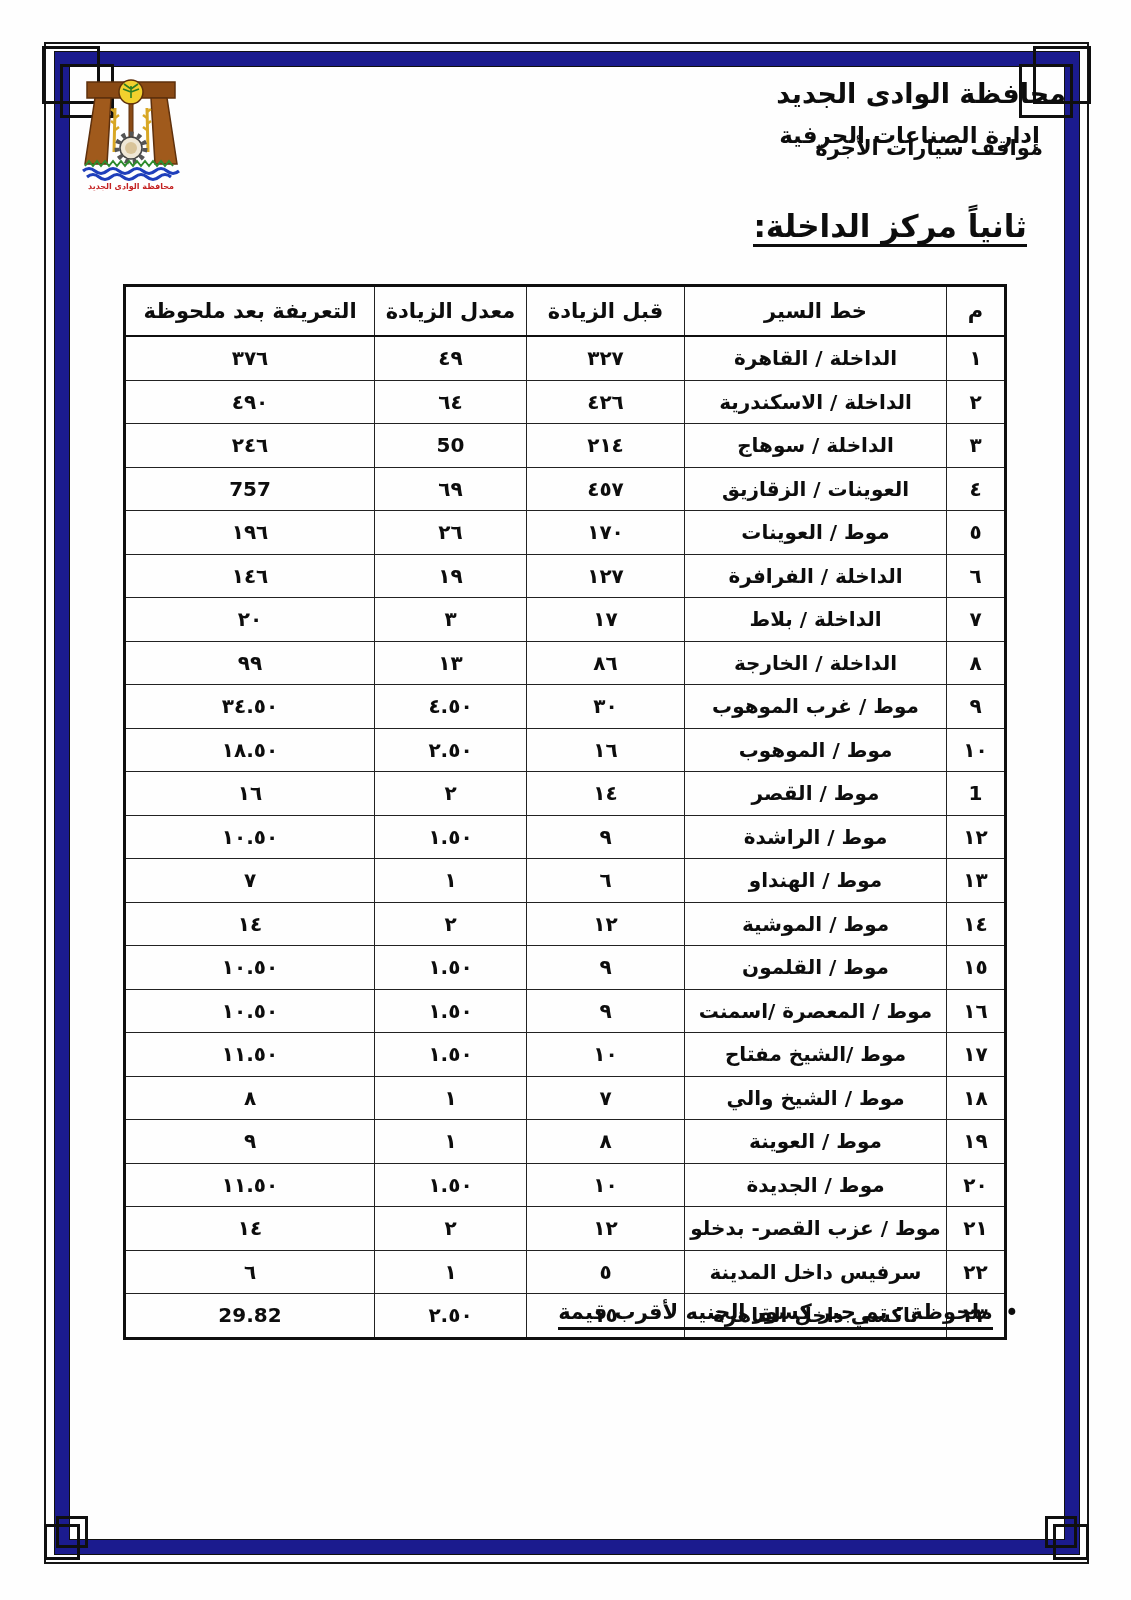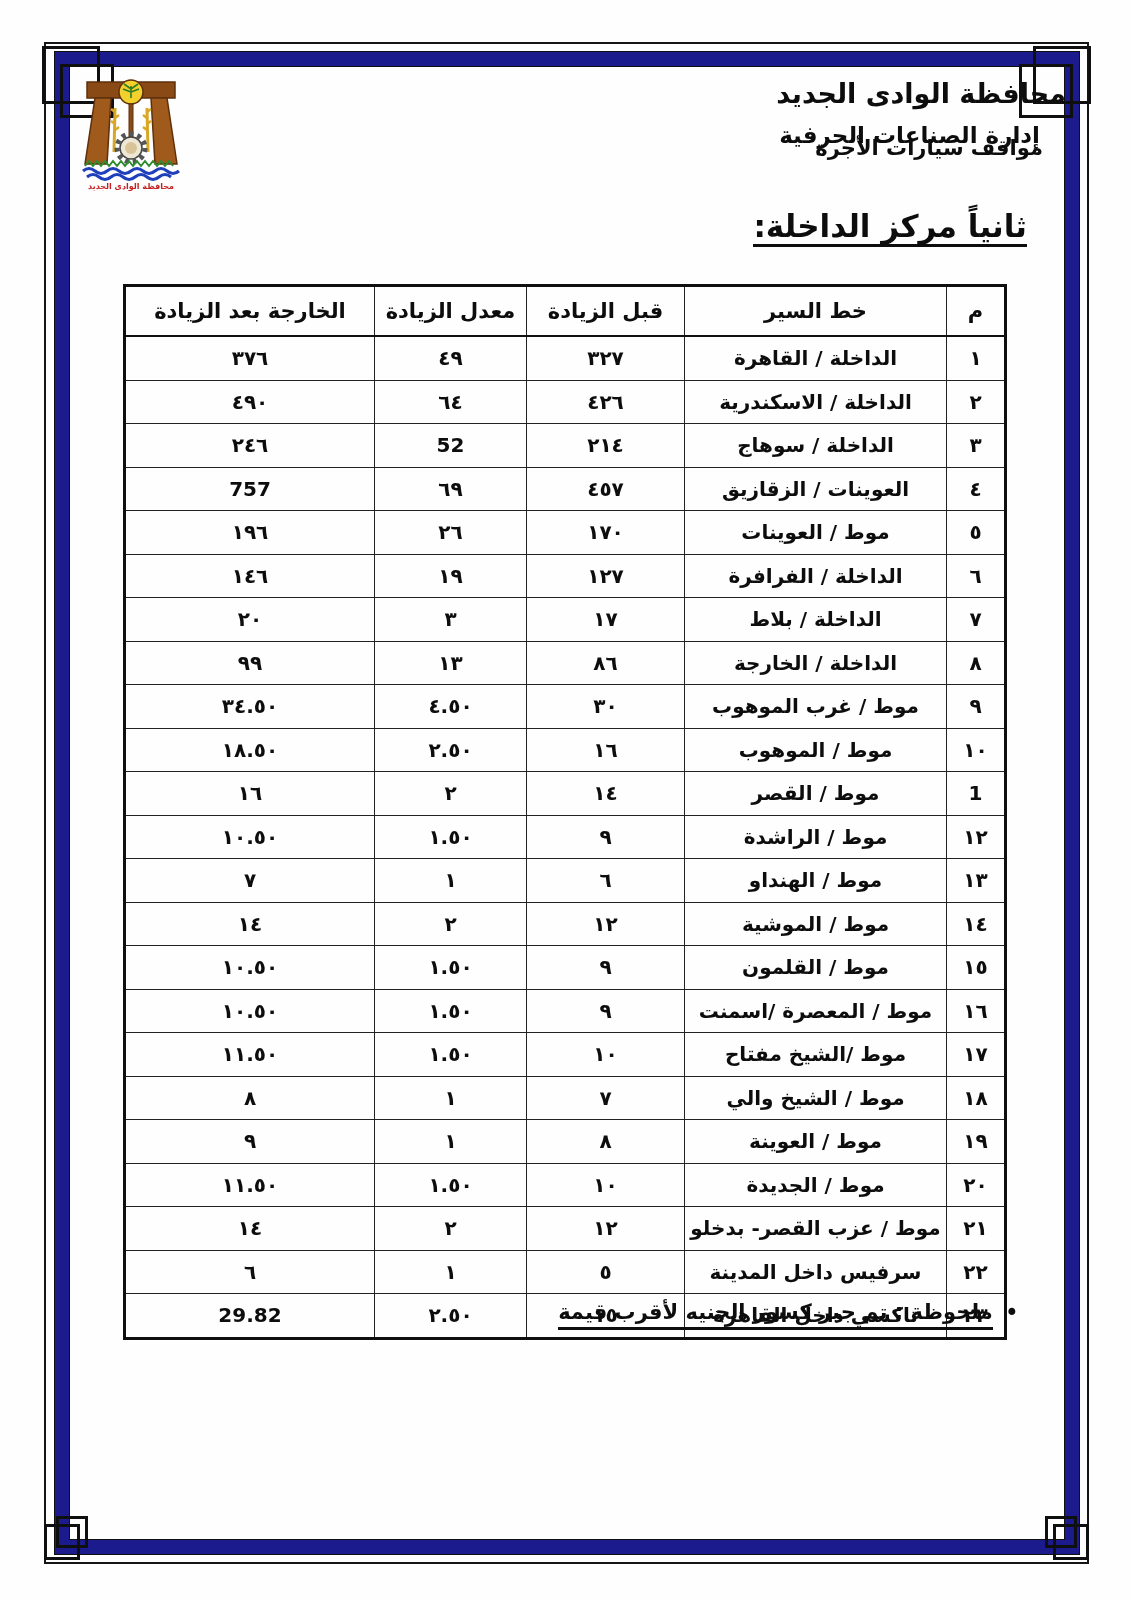--- a/index.html
+++ b/index.html
@@ -137,21 +137,21 @@
         <col class="c-before">
         <col class="c-rate">
         <col class="c-after">
     </colgroup>
     <thead>
       <tr>
         <th>م</th>
         <th>خط السير</th>
         <th>قبل الزيادة</th>
         <th>معدل الزيادة</th>
-        <th>الخارجة بعد الزيادة</th>
+        <th>التعريفة بعد ملحوظة</th>
       </tr>
     </thead>
     <tbody>
         <tr>
           <td>١</td>
           <td>الداخلة / القاهرة</td>
           <td>٣٢٧</td>
           <td>٤٩</td>
           <td>٣٧٦</td>
         </tr>
@@ -159,21 +159,21 @@
           <td>٢</td>
           <td>الداخلة / الاسكندرية</td>
           <td>٤٢٦</td>
           <td>٦٤</td>
           <td>٤٩٠</td>
         </tr>
         <tr>
           <td>٣</td>
           <td>الداخلة / سوهاج</td>
           <td>٢١٤</td>
-          <td>52</td>
+          <td>50</td>
           <td>٢٤٦</td>
         </tr>
         <tr>
           <td>٤</td>
           <td>العوينات / الزقازيق</td>
           <td>٤٥٧</td>
           <td>٦٩</td>
           <td>757</td>
         </tr>
         <tr>

